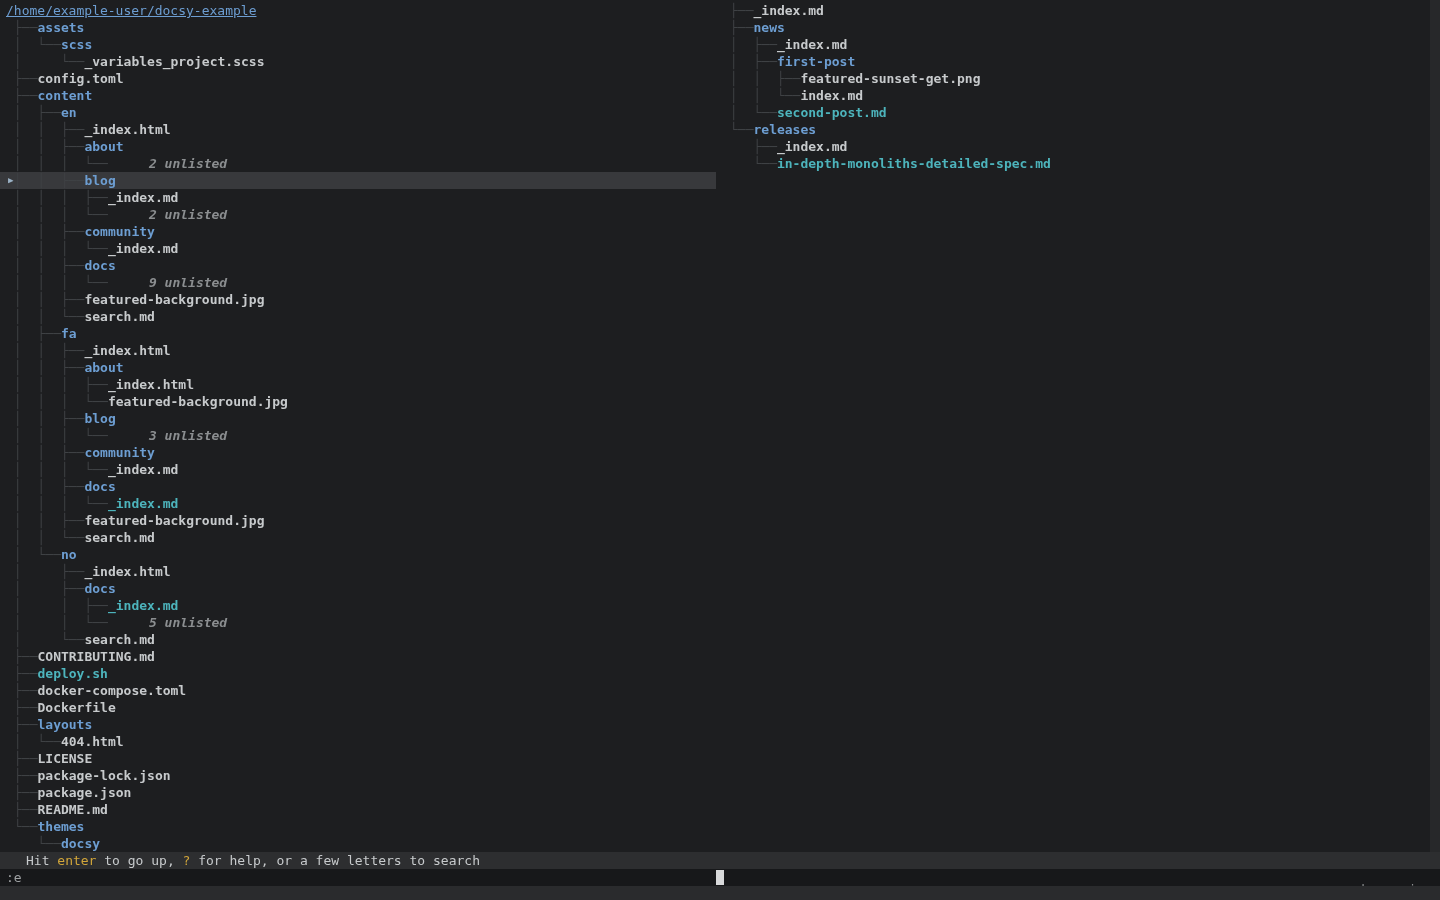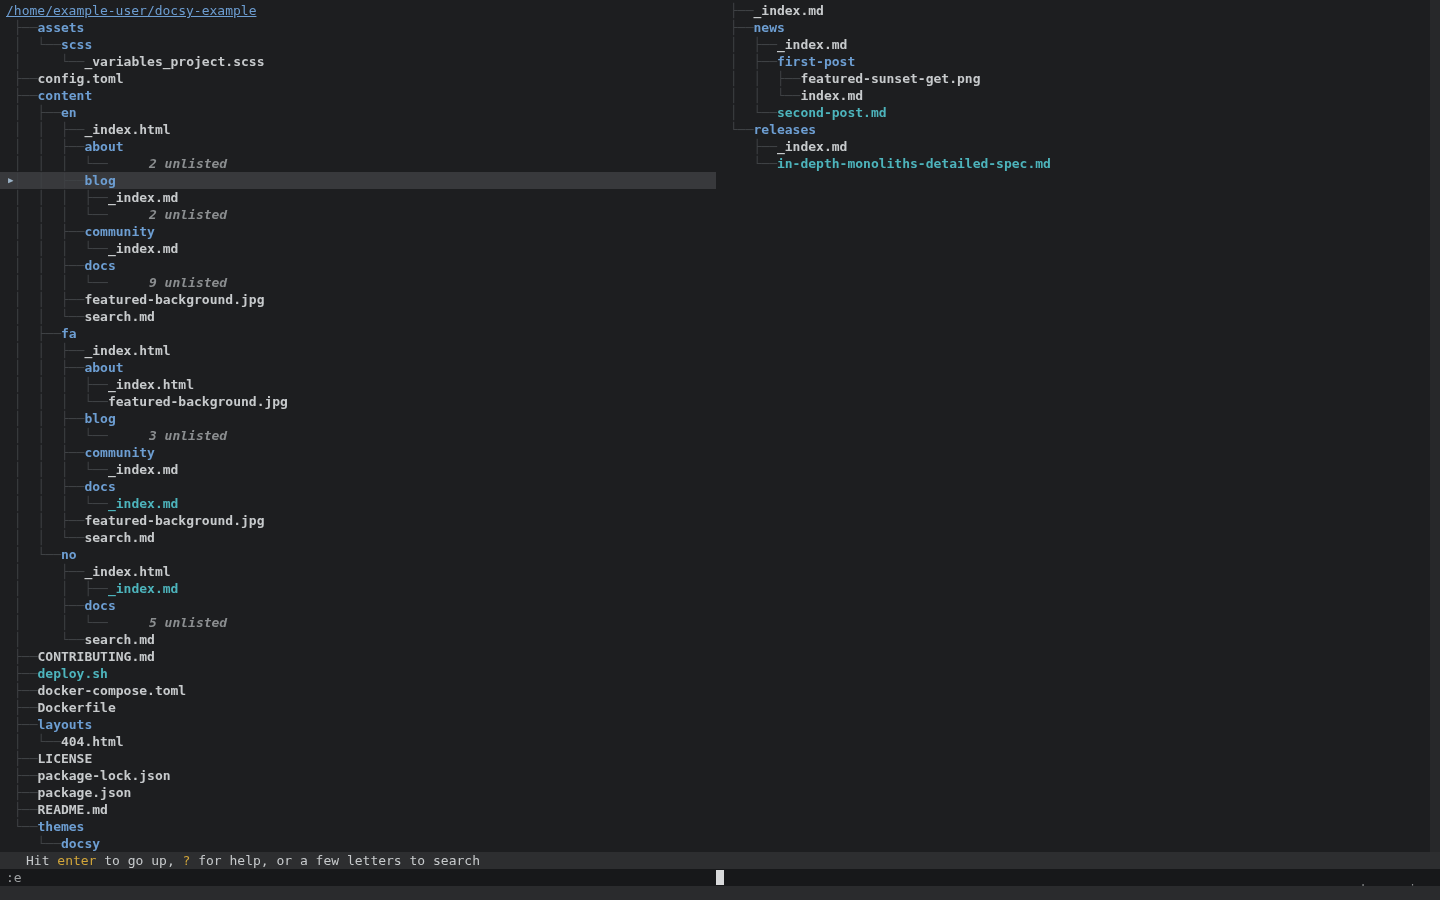--- a/index.html
+++ b/index.html
@@ -85,22 +85,22 @@
       <div class="row"><span class="prefix">│  │  ├──</span><span class="name dir">blog</span></div>
       <div class="row"><span class="prefix">│  │  │  └──</span><span class="name unlisted">3 unlisted</span></div>
       <div class="row"><span class="prefix">│  │  ├──</span><span class="name dir">community</span></div>
       <div class="row"><span class="prefix">│  │  │  └──</span><span class="name file">_index.md</span></div>
       <div class="row"><span class="prefix">│  │  ├──</span><span class="name dir">docs</span></div>
       <div class="row"><span class="prefix">│  │  │  └──</span><span class="name special">_index.md</span></div>
       <div class="row"><span class="prefix">│  │  ├──</span><span class="name file">featured-background.jpg</span></div>
       <div class="row"><span class="prefix">│  │  └──</span><span class="name file">search.md</span></div>
       <div class="row"><span class="prefix">│  └──</span><span class="name dir">no</span></div>
       <div class="row"><span class="prefix">│     ├──</span><span class="name file">_index.html</span></div>
+      <div class="row"><span class="prefix">│     ├──</span><span class="name dir">docs</span></div>
       <div class="row"><span class="prefix">│     │  ├──</span><span class="name special">_index.md</span></div>
-      <div class="row"><span class="prefix">│     ├──</span><span class="name dir">docs</span></div>
       <div class="row"><span class="prefix">│     │  └──</span><span class="name unlisted">5 unlisted</span></div>
       <div class="row"><span class="prefix">│     └──</span><span class="name file">search.md</span></div>
       <div class="row"><span class="prefix">├──</span><span class="name file">CONTRIBUTING.md</span></div>
       <div class="row"><span class="prefix">├──</span><span class="name special">deploy.sh</span></div>
       <div class="row"><span class="prefix">├──</span><span class="name file">docker-compose.toml</span></div>
       <div class="row"><span class="prefix">├──</span><span class="name file">Dockerfile</span></div>
       <div class="row"><span class="prefix">├──</span><span class="name dir">layouts</span></div>
       <div class="row"><span class="prefix">│  └──</span><span class="name file">404.html</span></div>
       <div class="row"><span class="prefix">├──</span><span class="name file">LICENSE</span></div>
       <div class="row"><span class="prefix">├──</span><span class="name file">package-lock.json</span></div>

